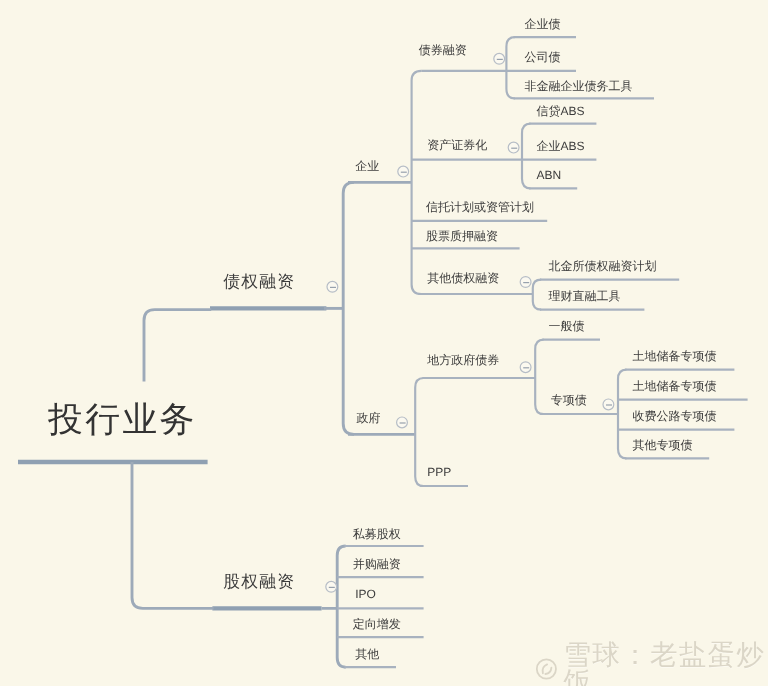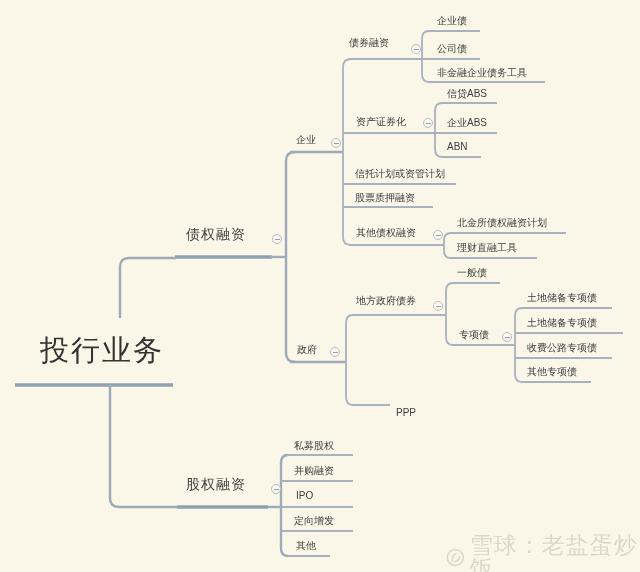--- a/index.html
+++ b/index.html
@@ -121,21 +121,21 @@
   <div class="node sm" style="left:457px;top:218px;">北金所债权融资计划</div>
   <div class="node sm" style="left:457px;top:243px;text-align:right;">理财直融工具</div>
 
   <div class="node sm" style="left:356px;top:296px;">地方政府债券</div>
   <div class="node sm" style="left:457px;top:268px;">一般债</div>
   <div class="node sm" style="left:459px;top:330px;">专项债</div>
   <div class="node sm" style="left:527px;top:293px;">土地储备专项债</div>
   <div class="node sm" style="left:527px;top:318px;">土地储备专项债</div>
   <div class="node sm" style="left:527px;top:343px;">收费公路专项债</div>
   <div class="node sm" style="left:527px;top:367px;">其他专项债</div>
-  <div class="node sm" style="left:356px;top:408px;margin-left:40px;">PPP</div>
+  <div class="node sm" style="left:356px;top:390px;">PPP</div>
 
   <div class="node sm" style="left:294px;top:441px;">私募股权</div>
   <div class="node sm" style="left:294px;top:466px;">并购融资</div>
   <div class="node sm" style="left:296px;top:491px;">IPO</div>
   <div class="node sm" style="left:294px;top:516px;">定向增发</div>
   <div class="node sm" style="left:296px;top:541px;">其他</div>
 
   <div class="collapse" style="left:272px;top:234px;">
       <span class="dash"></span>
     </div>

